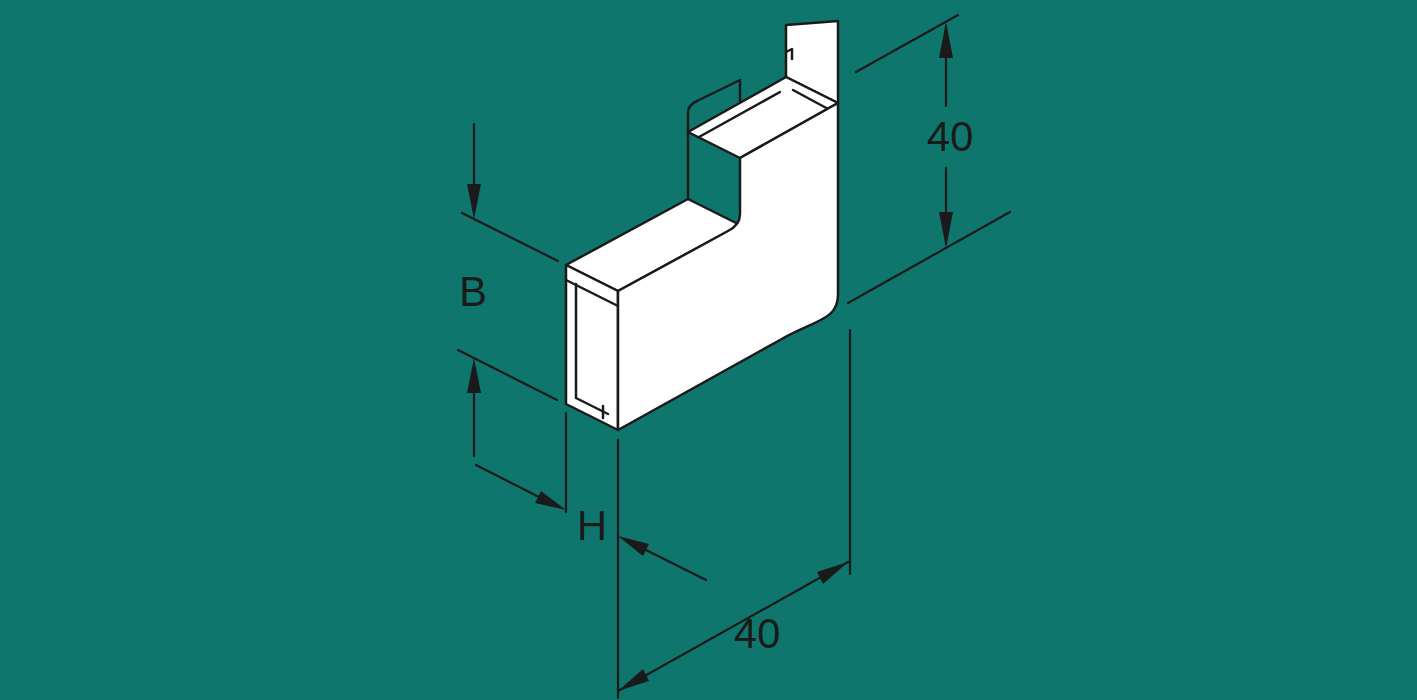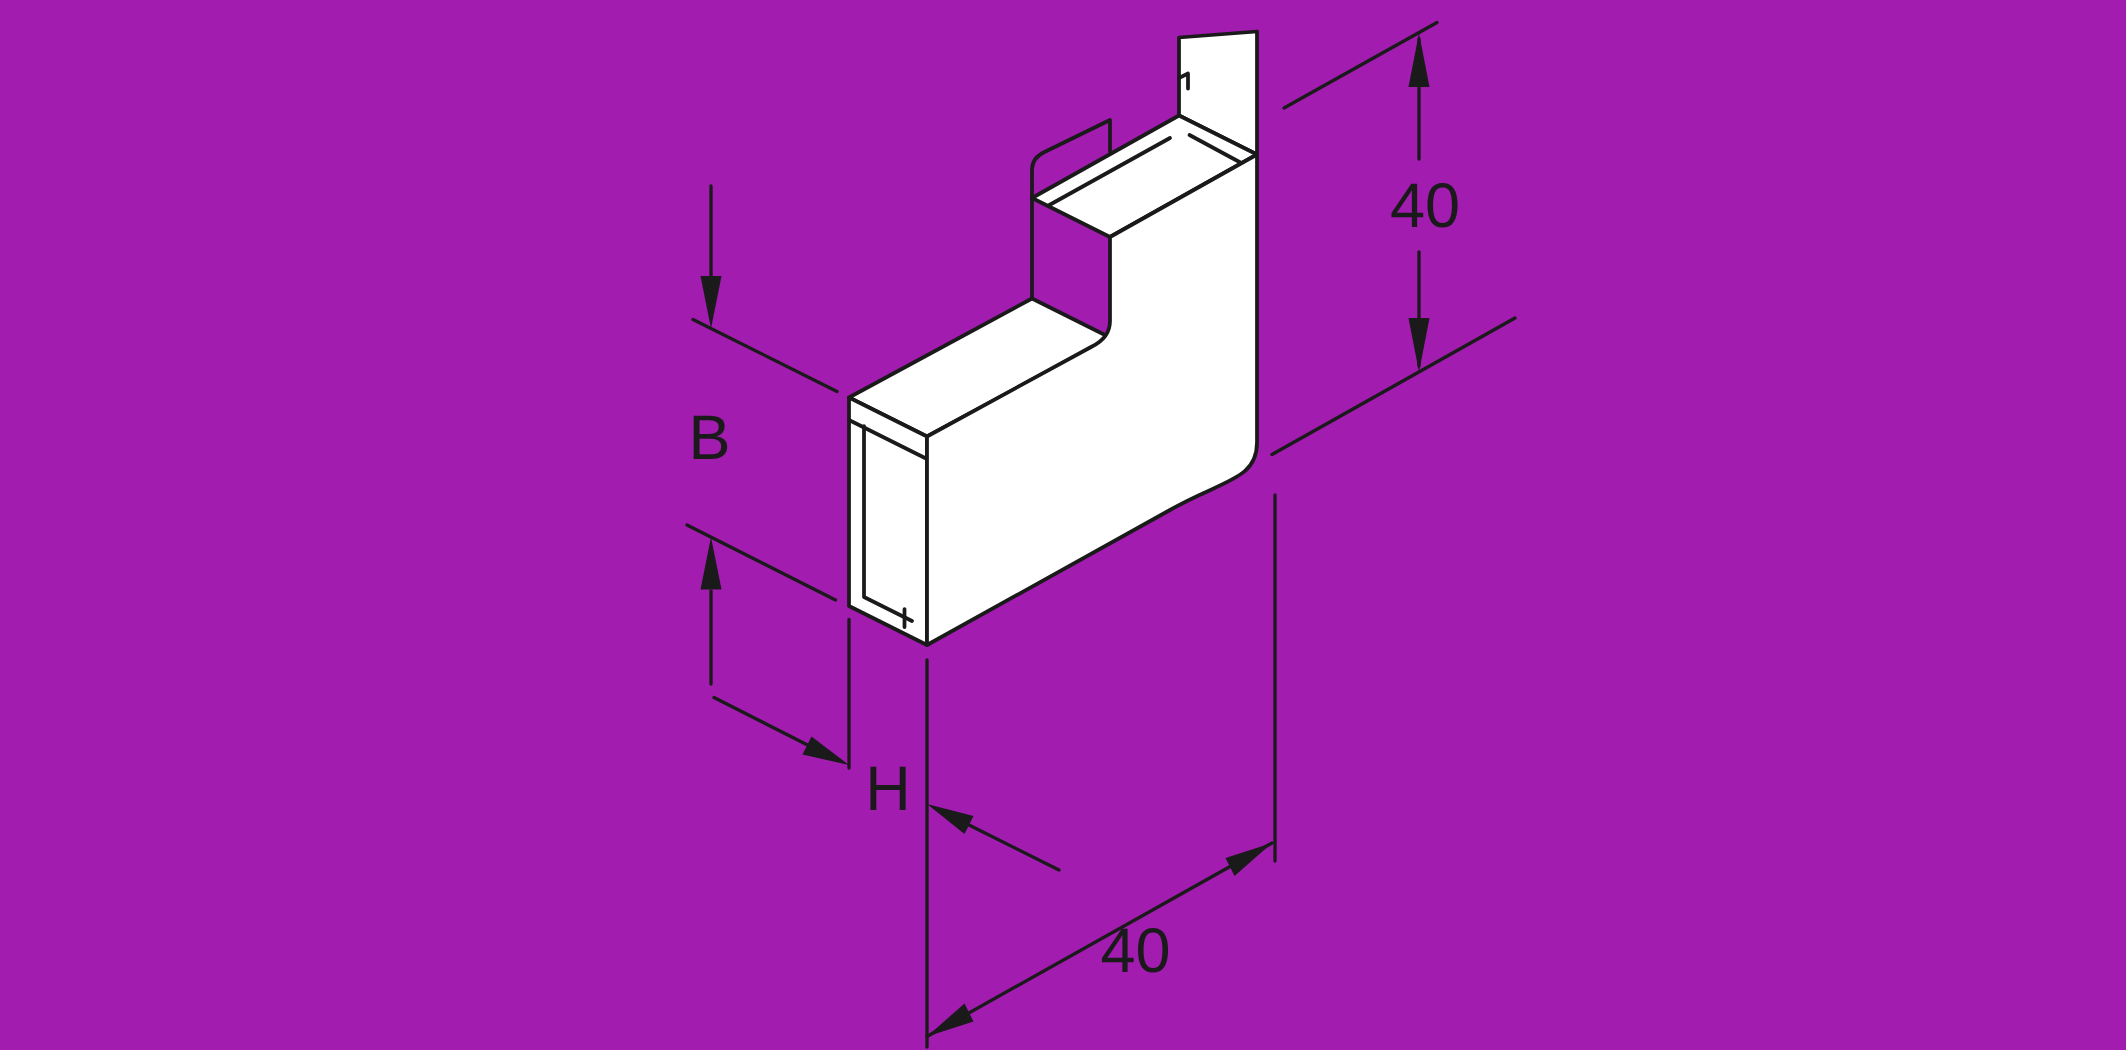--- a/index.html
+++ b/index.html
@@ -4,21 +4,21 @@
 <style>
   html, body {
     margin: 0;
     padding: 0;
     background: #ffffff;
   }
   .stage {
     position: relative;
     width: 1417px;
     height: 700px;
-    background: #a21caf;
+    background: #0f766e;
     overflow: hidden;
     font-family: "Liberation Sans", sans-serif;
   }
   svg.drawing {
     position: absolute;
     left: 0;
     top: 0;
     width: 1417px;
     height: 700px;
   }

